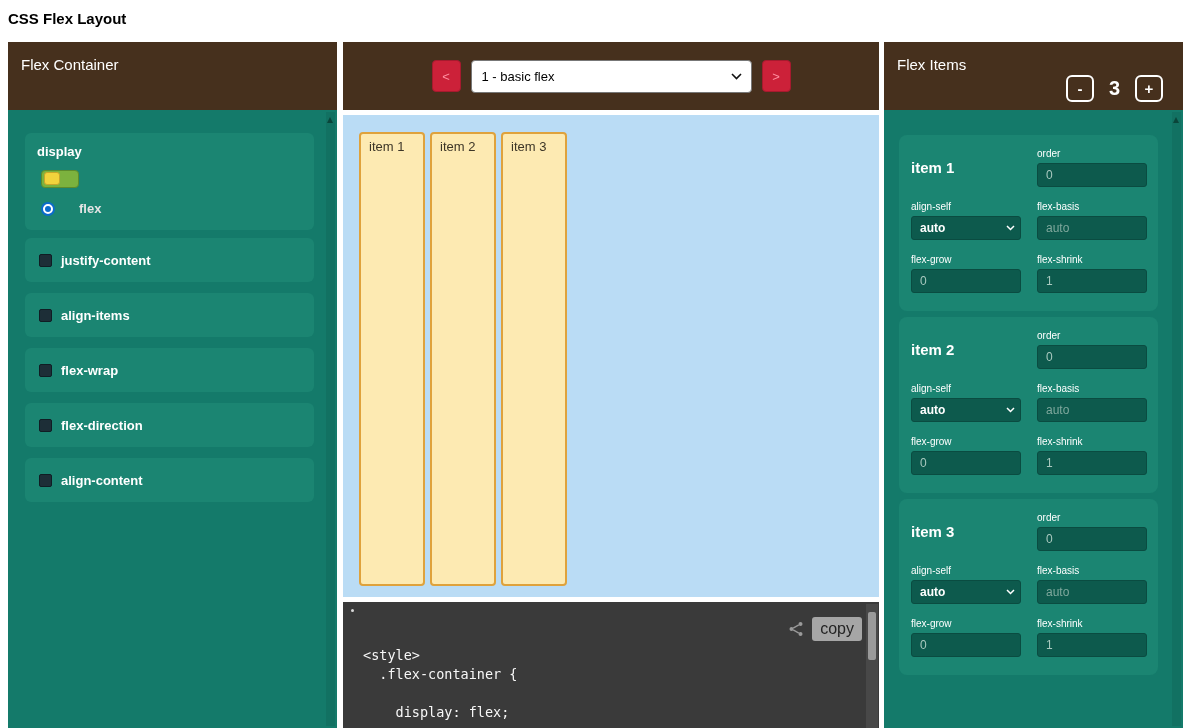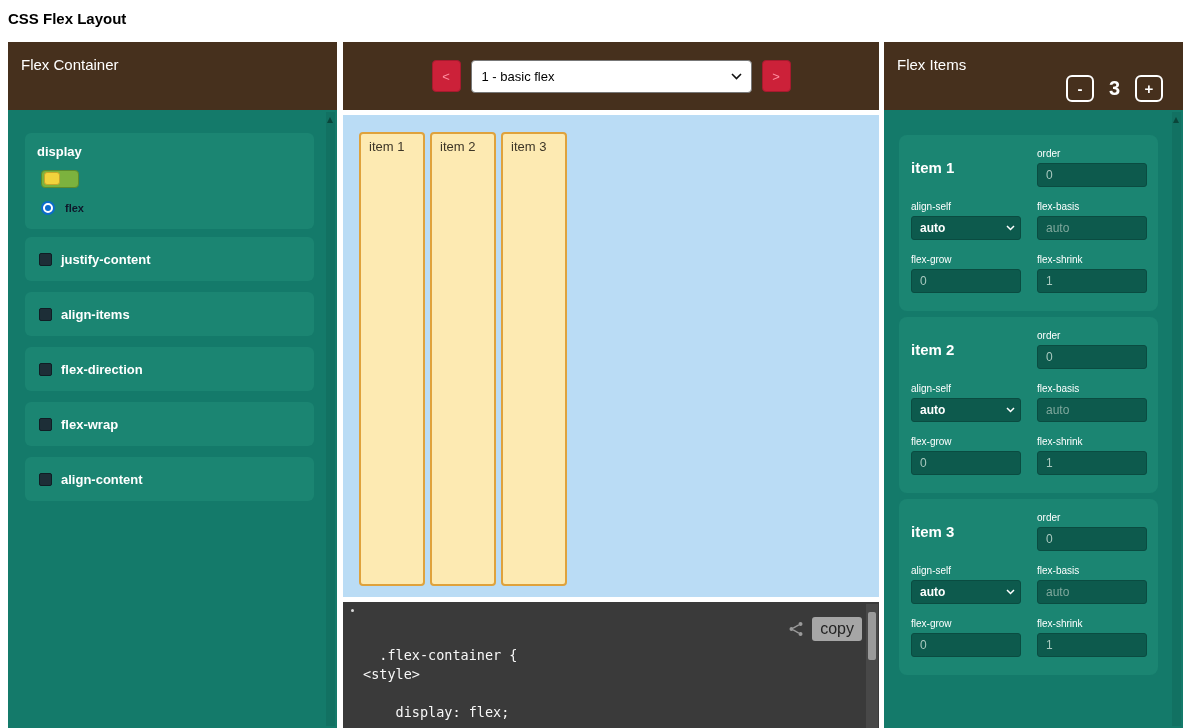--- a/index.html
+++ b/index.html
@@ -64,21 +64,21 @@
   }
   .radio-row { display: flex; align-items: center; margin: 13px 0 0 4px; }
   .radio {
     width: 14px; height: 14px; border-radius: 50%;
     border: 2px solid #0b6bcb; background: #fff; position: relative; flex: none;
   }
   .radio-dot {
     position: absolute; left: 2px; top: 2px; width: 6px; height: 6px;
     border-radius: 50%; background: #0b6bcb;
   }
-  .radio-label { font-size: 11px; font-weight: bold; color: #0f172a; margin-left: 10px; }
+  .radio-label { font-size: 13px; font-weight: bold; color: #e5e5e5; margin-left: 24px; }
 
   .prop-card {
     width: 289px; height: 44px; background: #1b8572; border-radius: 6px;
     display: flex; align-items: center; padding-left: 14px; margin-bottom: 11px;
     cursor: pointer;
   }
   .checkbox {
     width: 13px; height: 13px; background: #1d2e37; border: 1px solid #101d24;
     border-radius: 2px; margin-right: 9px; flex: none;
   }
@@ -198,25 +198,25 @@
         <div class="prop-card">
           <span class="checkbox"></span>
           <span class="prop-label">justify-content</span>
         </div>
         <div class="prop-card">
           <span class="checkbox"></span>
           <span class="prop-label">align-items</span>
         </div>
         <div class="prop-card">
           <span class="checkbox"></span>
+          <span class="prop-label">flex-wrap</span>
+        </div>
+        <div class="prop-card">
+          <span class="checkbox"></span>
           <span class="prop-label">flex-direction</span>
-        </div>
-        <div class="prop-card">
-          <span class="checkbox"></span>
-          <span class="prop-label">flex-wrap</span>
         </div>
         <div class="prop-card">
           <span class="checkbox"></span>
           <span class="prop-label">align-content</span>
         </div>
       </div>
       <div class="panel-scrollbar">
         <span class="up-arrow"></span>
       </div>
     </div>
@@ -255,22 +255,22 @@
           <svg width="16" height="16" viewBox="0 0 16 16">
             <circle cx="12.5" cy="3" r="2" fill="#9a9a9a"></circle>
             <circle cx="3.5" cy="8" r="2" fill="#9a9a9a"></circle>
             <circle cx="12.5" cy="13" r="2" fill="#9a9a9a"></circle>
             <path d="M5.2 7.1l5.6-3.2M5.2 8.9l5.6 3.2" stroke="#9a9a9a" stroke-width="1.3" fill="none"></path>
           </svg>
         </span>
         <button class="copy-btn">copy</button>
       </div>
       <div class="code-pre">
+        <div class="code-line">&lt;style&gt;</div>
         <div class="code-line">  .flex-container {</div>
-        <div class="code-line">&lt;style&gt;</div>
         <div class="code-line"></div>
         <div class="code-line">    display: flex;</div>
       </div>
       <div class="code-scrollbar">
         <div class="code-thumb"></div>
       </div>
     </div>
   </div>
 
   <div class="panel panel-right">

